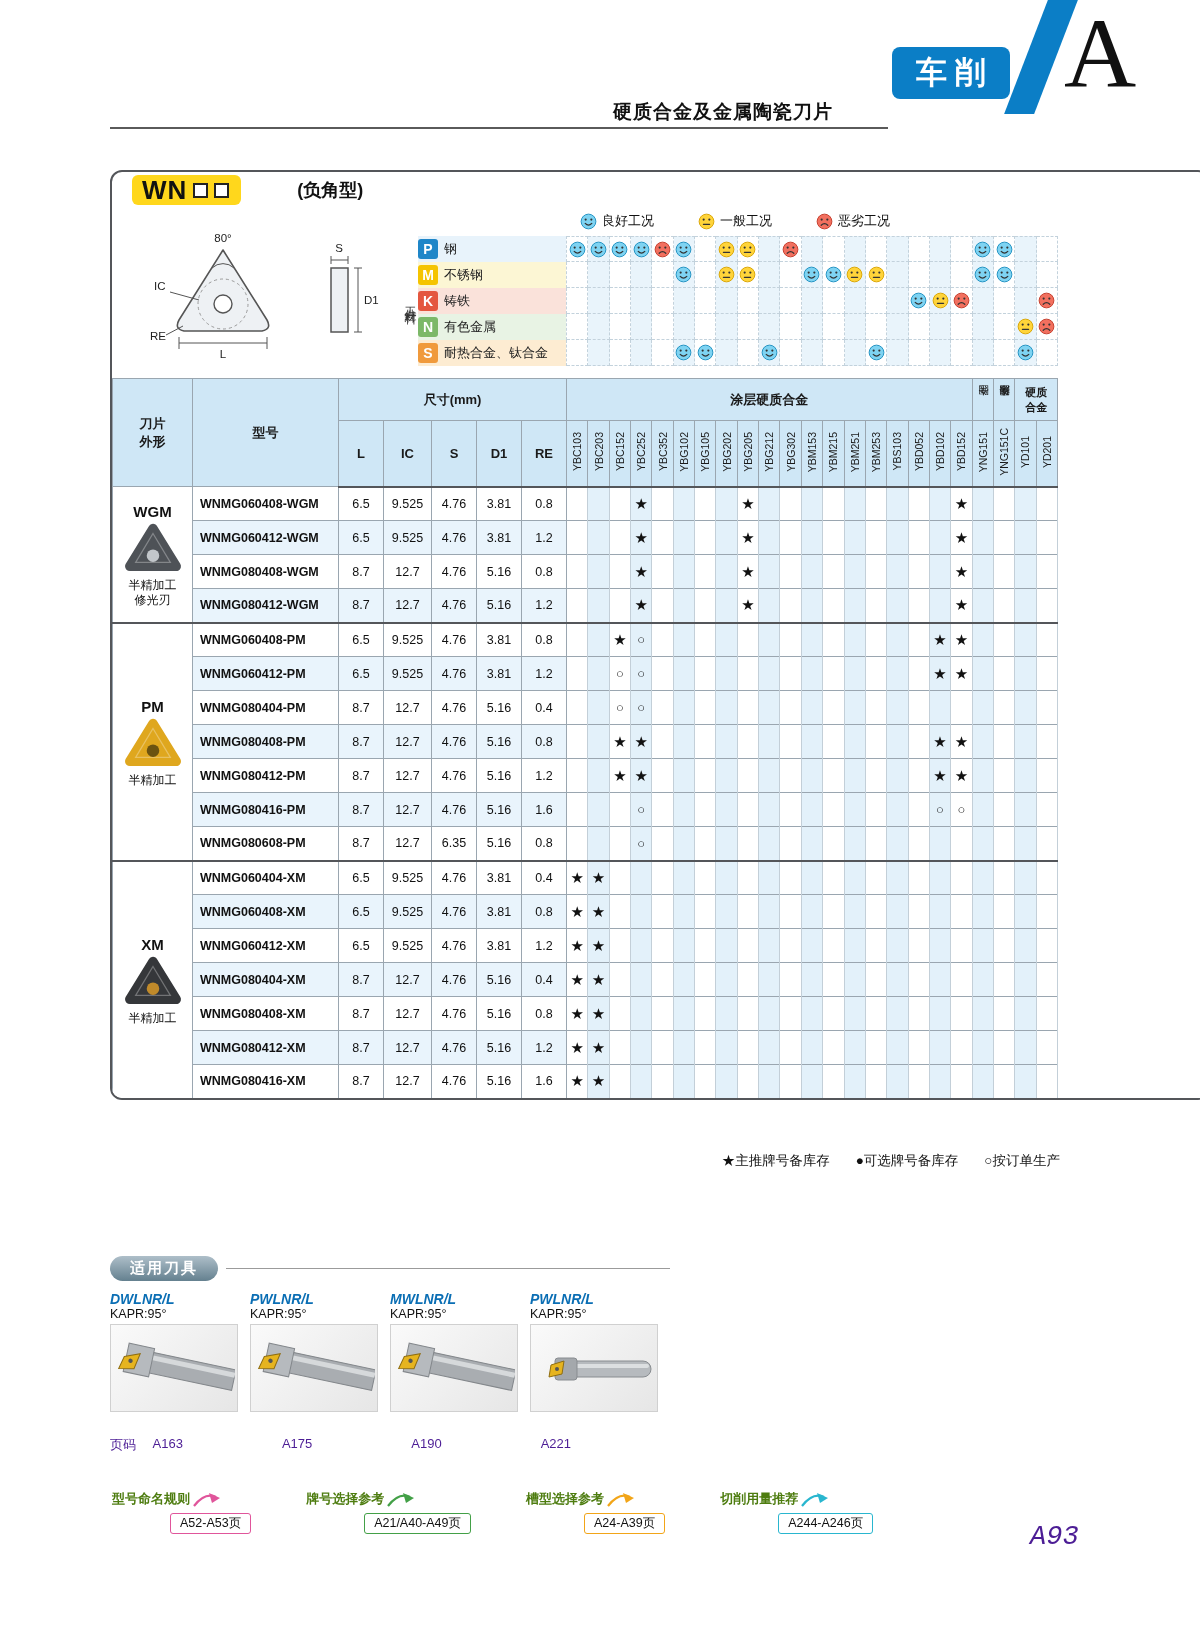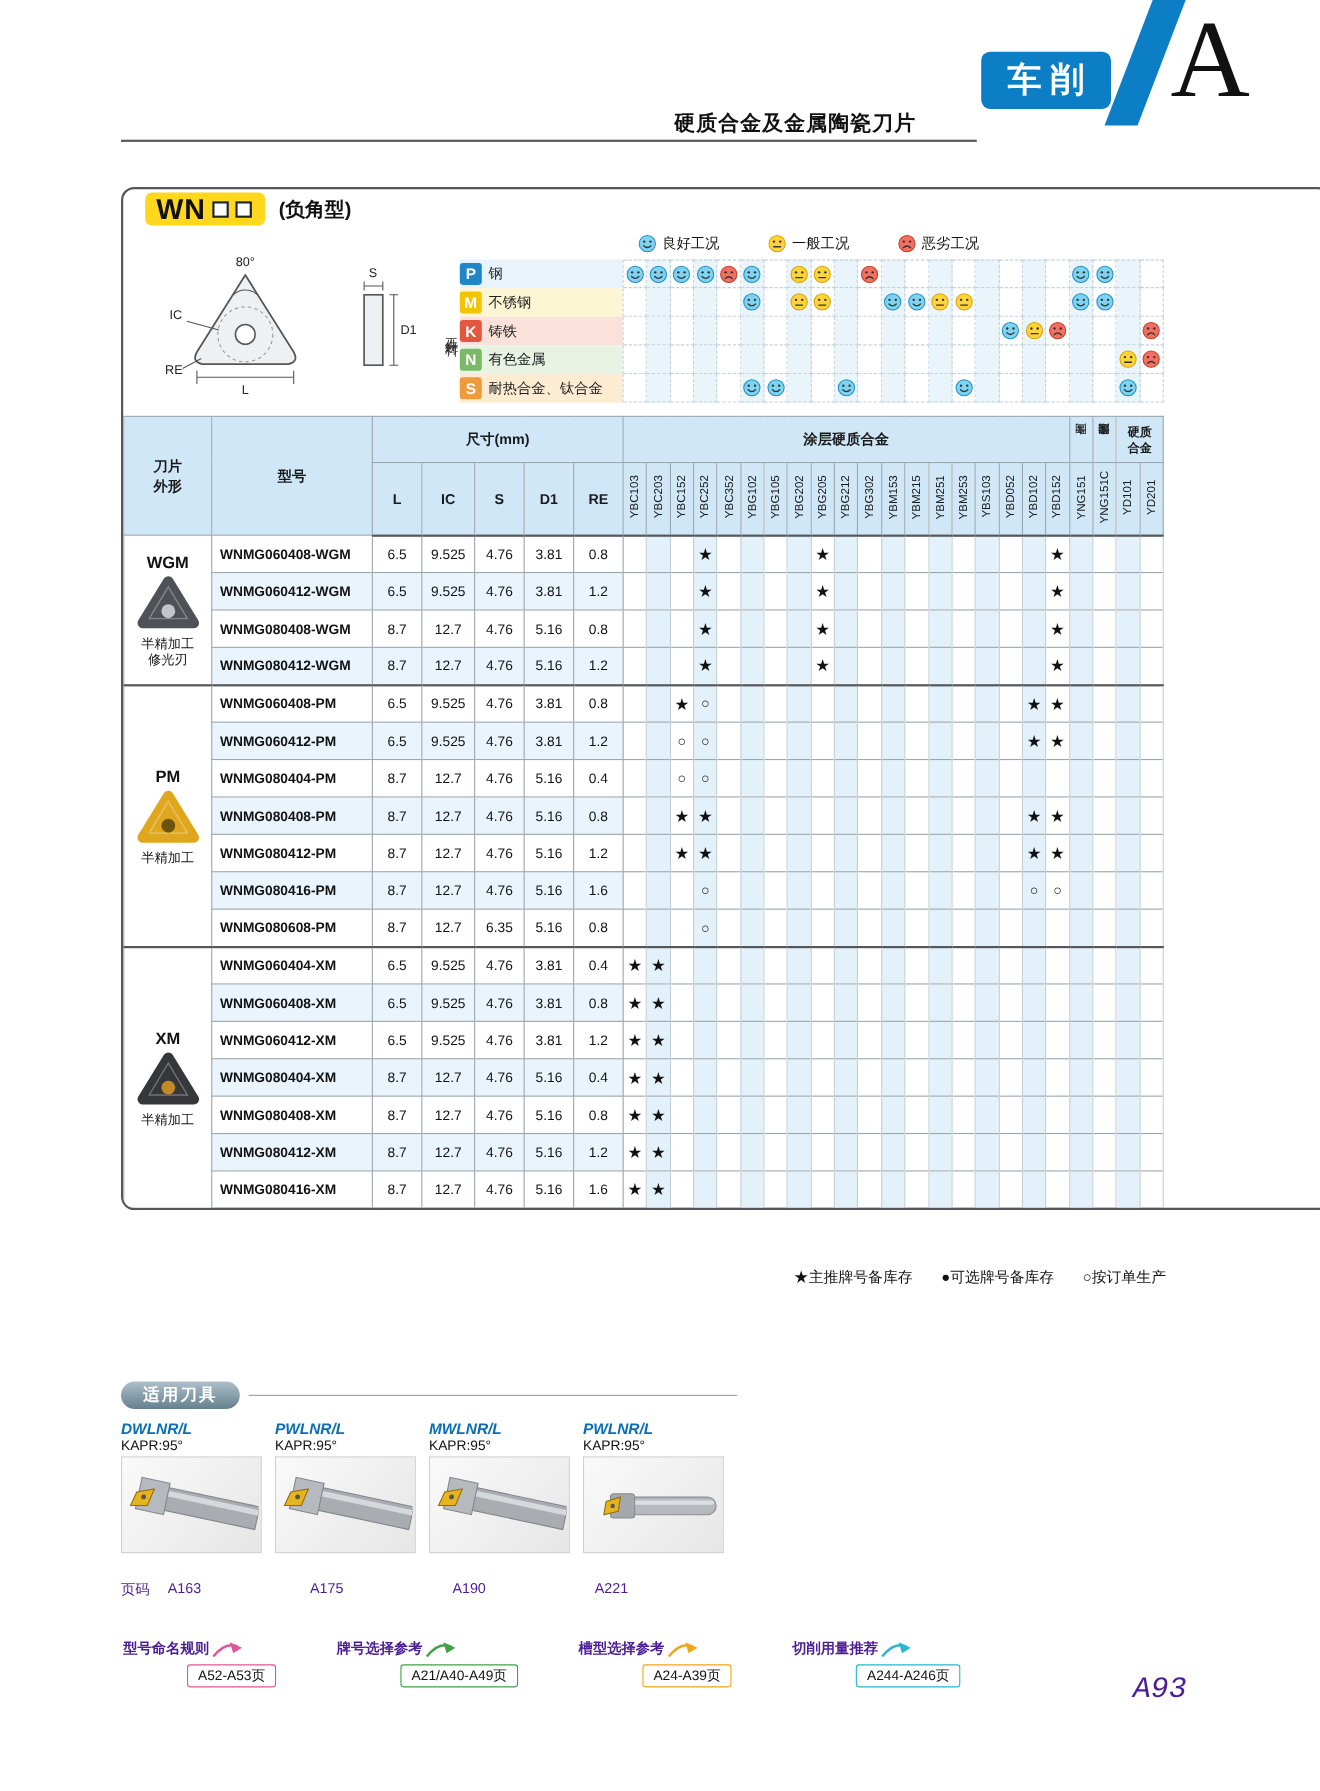--- a/index.html
+++ b/index.html
@@ -25,21 +25,21 @@
   .side-tab span {writing-mode:vertical-rl; color:#fff; font-weight:bold; font-size:17px; letter-spacing:4px;}
   .v-subtitle {position:absolute; left:1093px; top:368px; writing-mode:vertical-rl; font-size:14.5px; color:#222; letter-spacing:4px;}
 
   
   .main-box {position:absolute; left:110px; top:170px; width:1100px; height:930px; border:2px solid #54565a;
     border-radius:12px; background:#fff; overflow:hidden;}
   .wn-row {height:36px; display:flex; align-items:center; padding-left:20px; gap:12px;}
   .wn-pill {background:#ffd71c; border-radius:6px; padding:2px 12px 2px 10px; display:flex; align-items:center; gap:6px; height:30px;}
   .wn-pill b {font-size:26px; letter-spacing:1px; color:#111;}
   .wn-sq {width:15px; height:15px; border:2.5px solid #222; background:#fff; display:inline-block;}
-  .wn-type {font-size:18px; font-weight:bold; color:#111;}
+  .wn-type {font-size:18px; font-weight:bold; color:#111;margin-left:44px;}
   .top-area {position:relative; height:170px;}
   .diagram {position:absolute; left:14px; top:8px;}
   .cond-legend {position:absolute; left:468px; top:4px; display:flex; gap:44px; align-items:center; font-size:13px; color:#111;}
   .cond-legend .lg-item {display:flex; align-items:center; gap:5px;}
 
   
   .matrix {position:absolute; left:290px; top:28px; width:656px;}
   .mx-axis {position:absolute; left:0; top:0; height:130px; width:16px; display:flex; align-items:center; justify-content:center;}
   .mx-axis span {writing-mode:vertical-rl; font-size:12px; color:#333; letter-spacing:2px;}
   .mx-rows {margin-left:16px;}
@@ -86,21 +86,21 @@
   .tool-name {color:#0a6eb4; font-weight:bold; font-style:italic; font-size:14px;}
   .tool-kapr {font-size:12.5px; color:#111; margin-bottom:3px;}
   .tool-img {width:128px; height:88px; background:linear-gradient(135deg,#fafafa,#e6e6e6); border:1px solid #d0d0d0;
     display:flex; align-items:center; justify-content:center;}
   .tool-pages {display:flex; margin-top:24px; font-size:13px; color:#4c1d95;}
   .tool-pages .pg-label {width:46px;}
   .tool-pages .pg {width:140px; text-align:left;}
 
   
   .links {position:absolute; left:112px; top:1490px; display:flex; gap:55px;}
-  .link-item .l-row {display:flex; align-items:flex-end; gap:2px; font-size:13px; font-weight:bold; color:#4c1d95;}
+  .link-item .l-row {display:flex; align-items:flex-end; gap:2px; font-size:13px; font-weight:bold; color:#4d7c0f;}
   .link-box {display:inline-block; margin-top:5px; margin-left:58px; border:1.5px solid #888; border-radius:3px;
     padding:1px 9px; font-size:12.5px; background:#fff; color:#111;}
   .page-num {position:absolute; left:1030px; top:1522px; font-family:Liberation Mono, monospace; font-style:italic; font-size:27px; color:#4c1d95;}
 </style>
 </head>
 <body>
 
 <div class="page">
 
   <div class="cat-tab">车削</div>

